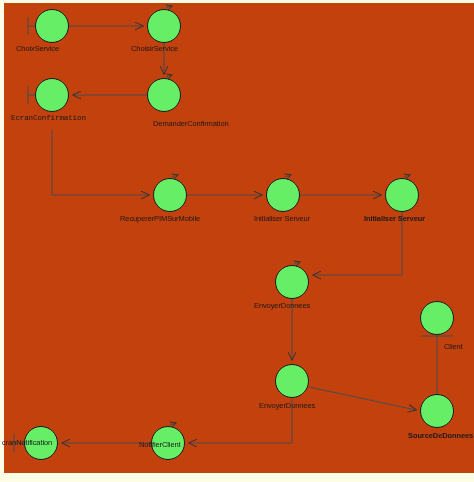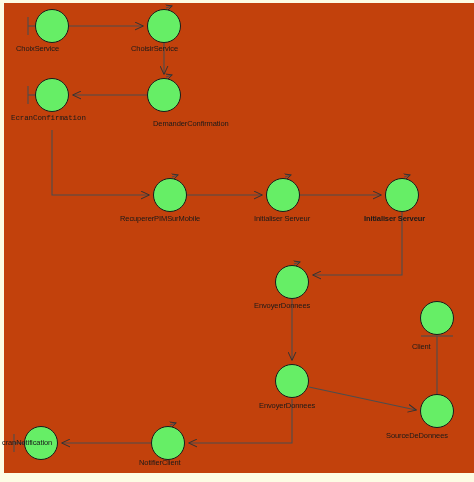--- a/index.html
+++ b/index.html
@@ -138,19 +138,19 @@
   <div class="node" style="left:24px;  top:426px;"></div>
 
   <div class="node-label" style="left:16px;  top:44px;">ChoixService</div>
   <div class="node-label" style="left:131px; top:44px;">ChoisirService</div>
   <div class="node-label" style="left:11px;  top:113px;font-family:Liberation Mono, monospace;">EcranConfirmation</div>
   <div class="node-label" style="left:117px; top:119px;margin-left:36px;">DemanderConfirmation</div>
   <div class="node-label" style="left:120px; top:214px;">RecupererPIMSurMobile</div>
   <div class="node-label" style="left:254px; top:214px;">Initialiser Serveur</div>
   <div class="node-label" style="left:364px; top:214px;font-weight:bold;">Initialiser Serveur</div>
   <div class="node-label" style="left:254px; top:301px;">EnvoyerDonnees</div>
-  <div class="node-label" style="left:412px; top:342px;">Client</div>
+  <div class="node-label" style="left:444px; top:342px;">Client</div>
   <div class="node-label" style="left:259px; top:401px;">EnvoyerDonnees</div>
-  <div class="node-label" style="left:386px; top:431px;">SourceDeDonnees</div>
-  <div class="node-label" style="left:139px; top:458px;text-align:right;">NotifierClient</div>
+  <div class="node-label" style="left:408px; top:431px;font-weight:bold;">SourceDeDonnees</div>
+  <div class="node-label" style="left:139px; top:440px;text-align:right;">NotifierClient</div>
   <div class="node-label" style="left:2px;   top:438px;">cranNotification</div>
 
 </div>
 
 </body></html>

